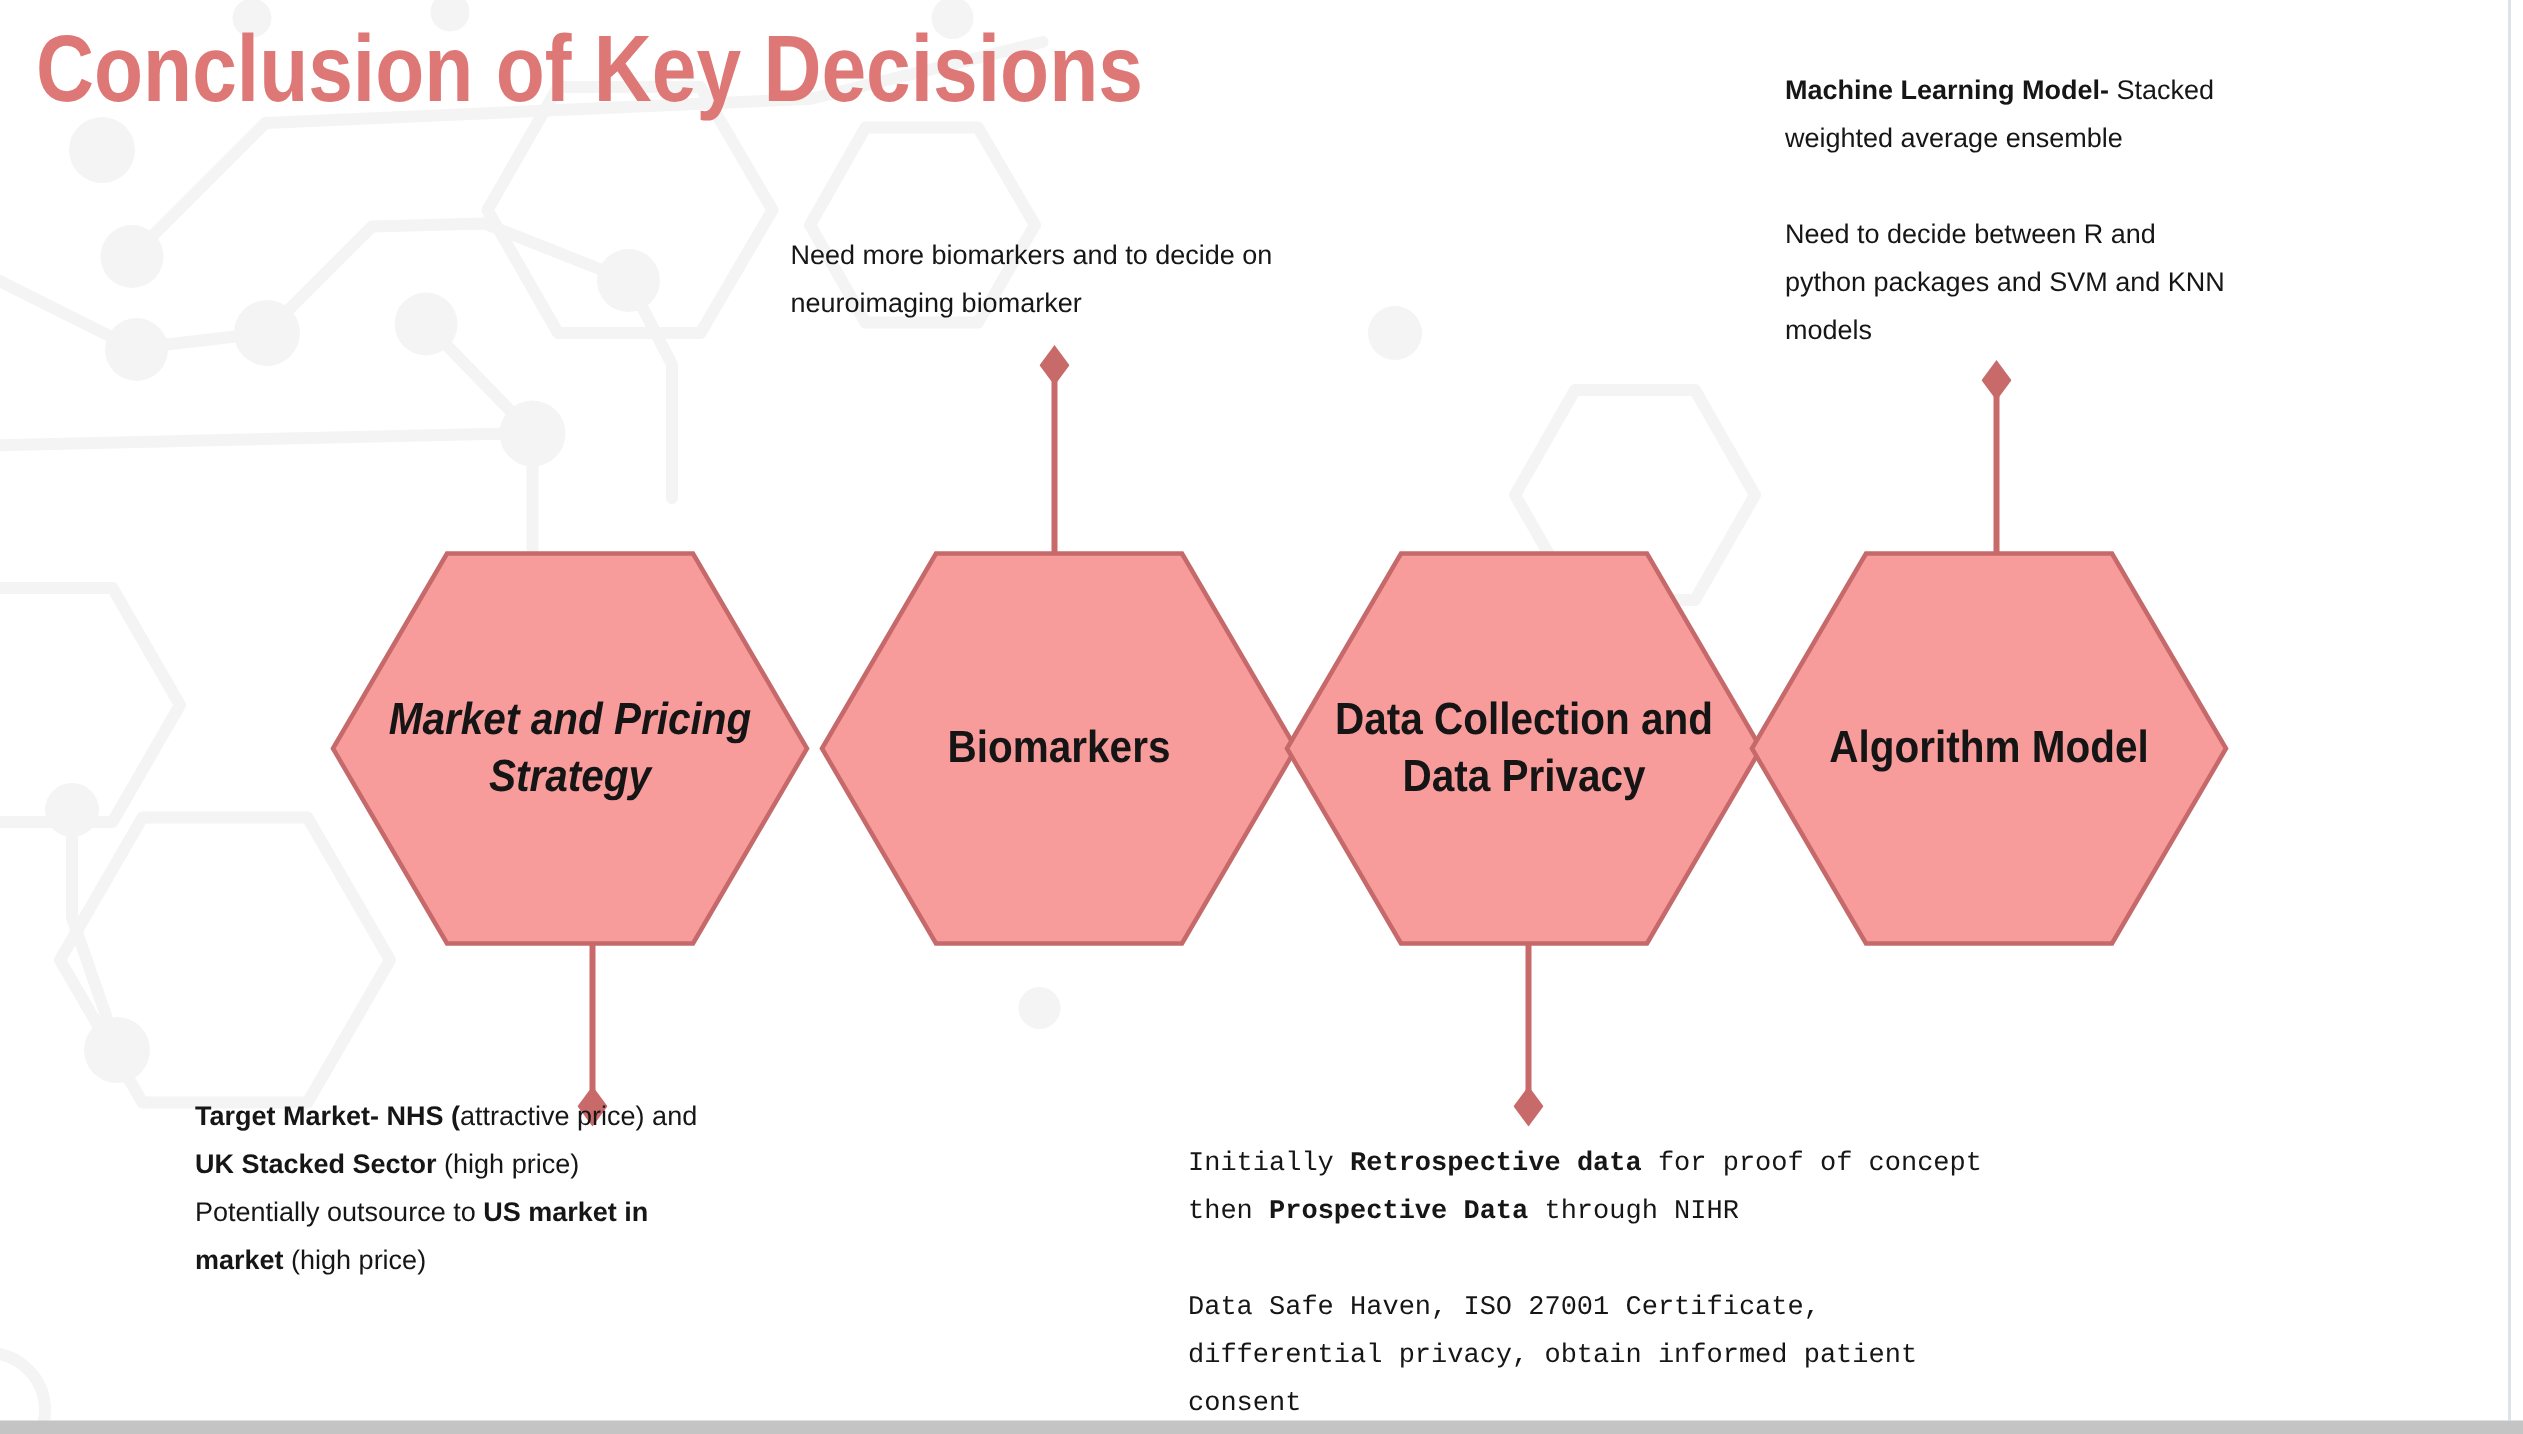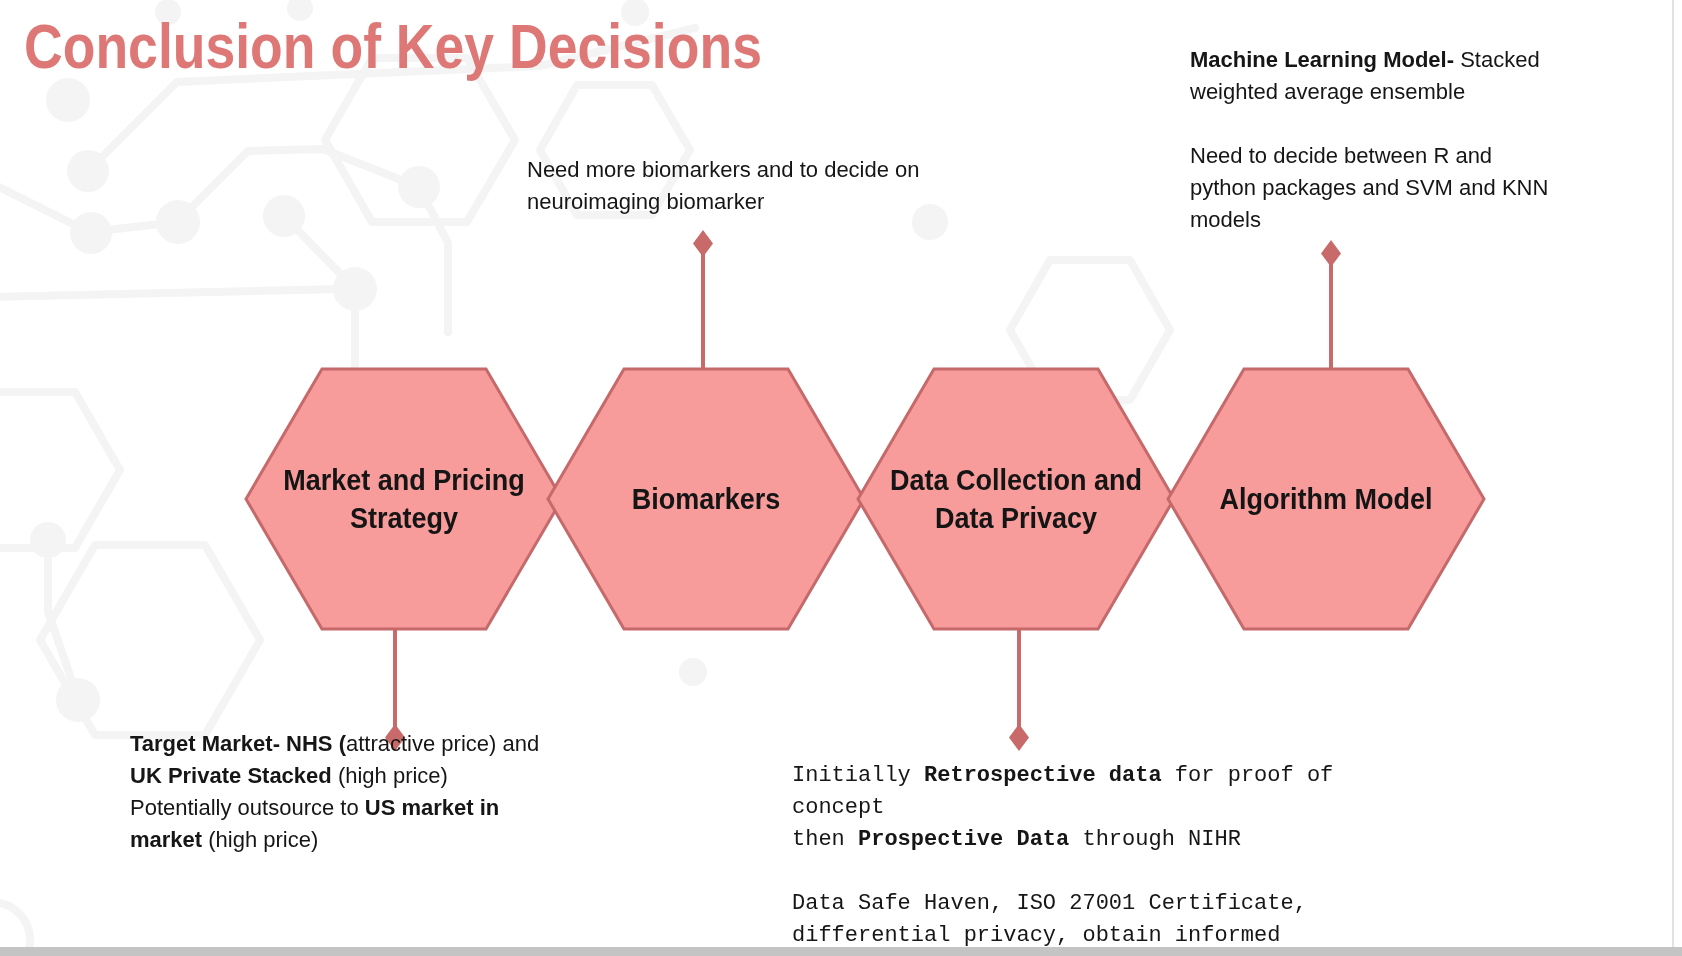--- a/index.html
+++ b/index.html
@@ -12,29 +12,29 @@
 
   .title{
     position:absolute;left:24px;top:10px;margin:0;z-index:2;
     font-size:63px;font-weight:bold;color:var(--accent);
     letter-spacing:0px;white-space:nowrap;
     transform:scaleX(0.85);transform-origin:left top;
   }
 
   .note{
     position:absolute;z-index:2;color:var(--text);
-    font-size:22px;line-height:32px;
+    font-size:18px;line-height:32px;
   }
   .note-biomarkers{left:527px;top:122px;width:490px;}
   .note-ml{left:1190px;top:44px;width:430px;}
   .note-market{left:130px;top:728px;width:480px;}
   .note-data{left:792px;top:760px;width:570px;font-family:Liberation Mono, monospace;}
 
   .hex{position:absolute;top:366px;width:320px;height:266px;z-index:1;}
-  .hex1{left:244px;} .hex2{left:546px;} .hex3{left:856px;} .hex4{left:1166px;}
+  .hex1{left:220px;font-style:italic;} .hex2{left:546px;} .hex3{left:856px;} .hex4{left:1166px;}
   .hex svg{position:absolute;left:0;top:0;display:block;}
   .hex-label-wrap{
     position:absolute;left:0;top:0;width:320px;height:266px;
     display:flex;align-items:center;justify-content:center;
   }
   .hex-label{
     width:300px;text-align:center;font-weight:bold;color:#151515;
     font-size:30px;line-height:38px;
     transform:scaleX(0.9);transform-origin:center center;
   }
@@ -98,21 +98,21 @@
       <circle cx="300" cy="8" r="13"></circle>
     </g>
   </svg>
 
   <h1 class="title">Conclusion of Key Decisions</h1>
 
   <div class="note note-biomarkers"><br><span>Need more biomarkers and to decide on</span><br><span>neuroimaging biomarker</span></div>
 
   <div class="note note-ml"><span style="font-weight: bold;">Machine Learning Model-</span><span> Stacked</span><br><span>weighted average ensemble</span><br><br><span>Need to decide between R and</span><br><span>python packages and SVM and KNN</span><br><span>models</span></div>
 
-  <div class="note note-market"><span style="font-weight: bold;">Target Market- NHS (</span><span>attractive price) and</span><br><span style="font-weight: bold;">UK Private Stacked</span><span> (high price)</span><br><span>Potentially outsource to </span><span style="font-weight: bold;">US market in</span><br><span style="font-weight: bold;">market</span><span> (high price)</span></div>
+  <div class="note note-market"><span style="font-weight: bold;">Target Market- NHS (</span><span>attractive price) and</span><br><span style="font-weight: bold;">UK Stacked Sector</span><span> (high price)</span><br><span>Potentially outsource to </span><span style="font-weight: bold;">US market in</span><br><span style="font-weight: bold;">market</span><span> (high price)</span></div>
 
   <div class="note note-data"><span>Initially </span><span style="font-weight: bold;">Retrospective data</span><span> for proof of concept</span><br><span>then </span><span style="font-weight: bold;">Prospective Data</span><span> through NIHR</span><br><br><span>Data Safe Haven, ISO 27001 Certificate,</span><br><span>differential privacy, obtain informed patient</span><br><span>consent</span></div>
 
   <div class="vline vl-biomarkers"></div>
   <svg class="diamond dm-biomarkers" viewBox="0 0 20 27">
     <polygon points="10,0 20,13.5 10,27 0,13.5"></polygon>
   </svg>
 
   <div class="vline vl-algorithm"></div>
   <svg class="diamond dm-algorithm" viewBox="0 0 20 27">

